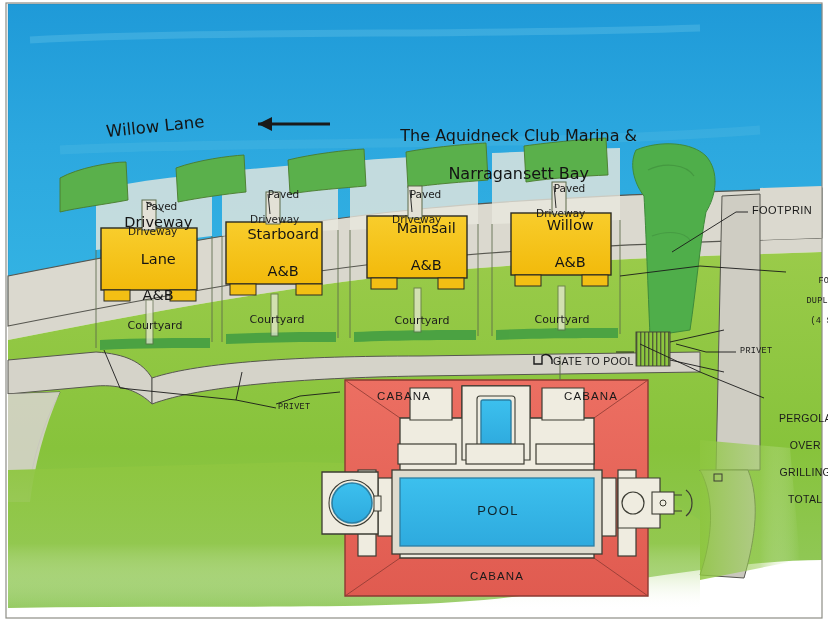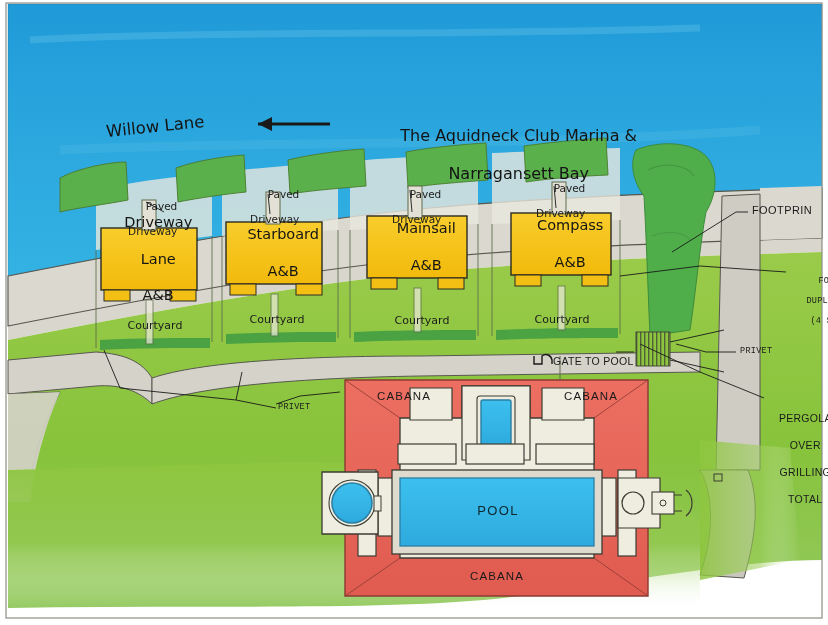--- a/index.html
+++ b/index.html
@@ -360,21 +360,21 @@
   </div>
   <div class="lbl bldg-label" style="left:274px; top:253px;">
     <span>Starboard</span><br>
     <span>A&amp;B</span>
   </div>
   <div class="lbl bldg-label" style="left:417px; top:247px;">
     <span>Mainsail</span><br>
     <span>A&amp;B</span>
   </div>
   <div class="lbl bldg-label" style="left:561px; top:244px;">
-    <span>Compass</span><br>
+    <span>Willow</span><br>
     <span>A&amp;B</span>
   </div>
 
   <div class="lbl courtyard-label ctr" style="left:155px; top:320px;">Courtyard</div>
   <div class="lbl courtyard-label ctr" style="left:277px; top:314px;">Courtyard</div>
   <div class="lbl courtyard-label ctr" style="left:422px; top:315px;">Courtyard</div>
   <div class="lbl courtyard-label ctr" style="left:562px; top:314px;">Courtyard</div>
 
   <div class="lbl caps" style="left:752px; top:204px;">FOOTPRIN</div>
 

